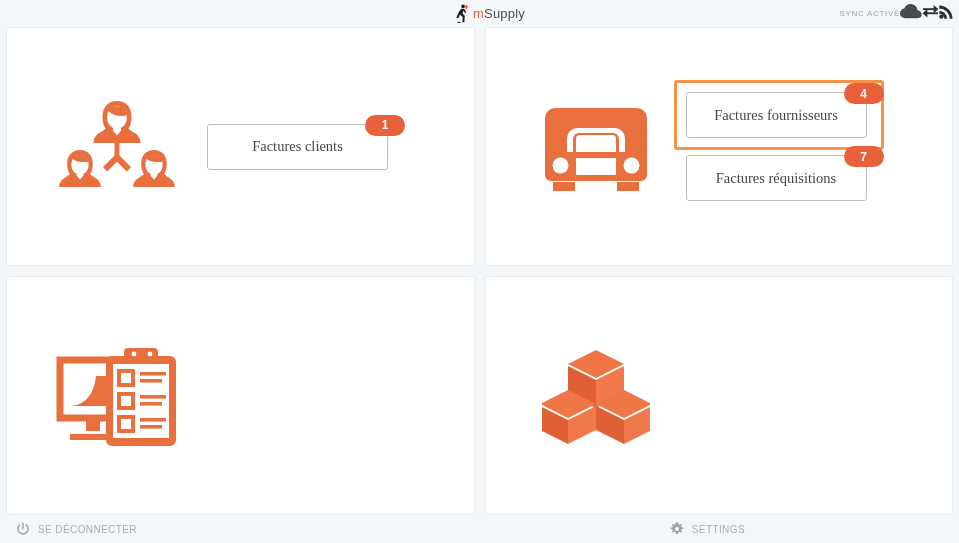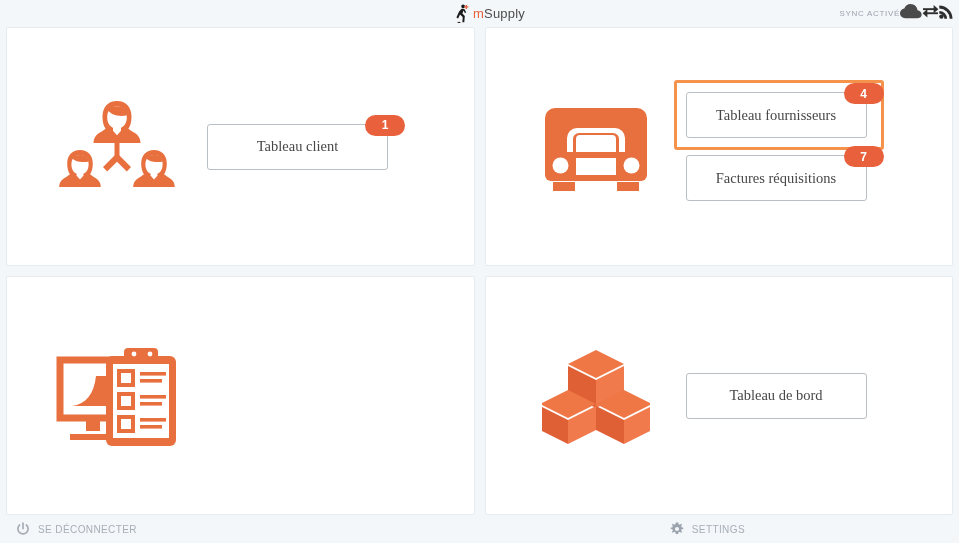--- a/index.html
+++ b/index.html
@@ -193,21 +193,21 @@
           <g>
             <path d="M96 55 c-8 0-12.8 5.4-12.8 13.6 0 4.9 1.1 8.4 2.7 10.7 l-3.3 2.4 C77.9 84 75.2 87.3 75.2 92.1 h41.6 c0-4.8-2.7-8.1-7.4-10.4 l-3.3-2.4 c1.6-2.3 2.7-5.8 2.7-10.7 C108.8 60.4 104 55 96 55 z" fill="#e8703f"></path>
             <path d="M96 60 c-5.4 0-8.6 3.7-8.6 9.5 0 5.4 2.9 9.9 8.6 9.9 s8.6-4.5 8.6-9.9 c0-5.8-3.2-9.5-8.6-9.5 z" fill="#fff"></path>
             <path d="M87.6 62.5 c2.1 3.2 6.2 4.6 12.2 4.6 2.0 0 3.6-.2 4.7-.7 0-4.4-3.4-6.5-8.5-6.5 -4.0 0-7.0 0.9-8.4 2.6 z" fill="#e8703f"></path>
             <path d="M92.6 80.8 L96 84.6 L99.4 80.8 L99.4 78.3 L92.6 78.3 Z" fill="#fff"></path>
           </g>
         </svg>
       </div>
       <div class="btn-col">
         <div class="btn">
-          <span>Tableau client</span>
+          <span>Factures clients</span>
           <span class="badge">1</span>
         </div>
       </div>
     </div>
   </div>
 
   <div class="panel">
     <div class="panel-inner">
       <div class="icon-col">
         <svg width="106" height="106" viewBox="0 0 106 106">
@@ -223,21 +223,21 @@
           <circle cx="17.5" cy="71.5" r="8" fill="#fff"></circle>
           <circle cx="88.5" cy="71.5" r="8" fill="#fff"></circle>
 
           <path d="M10 88 h22 v9 h-22 z" fill="#e8703f"></path>
           <path d="M74 88 h22 v9 h-22 z" fill="#e8703f"></path>
         </svg>
       </div>
       <div class="btn-col">
         <div class="highlight">
           <div class="btn">
-            <span>Tableau fournisseurs</span>
+            <span>Factures fournisseurs</span>
             <span class="badge">4</span>
           </div>
         </div>
         <div class="btn">
           <span>Factures réquisitions</span>
           <span class="badge">7</span>
         </div>
       </div>
     </div>
 
@@ -287,23 +287,20 @@
           <path d="M26 46 L54 60 L26 74 L-2 60 Z" fill="#ef7645"></path>
           <path d="M-2 62 L26 76 L26 100 L-2 86 Z" fill="#e06035"></path>
           <path d="M54 62 L26 76 L26 100 L54 86 Z" fill="#f07a4c"></path>
 
           <path d="M82 46 L110 60 L82 74 L54 60 Z" fill="#ef7645"></path>
           <path d="M54 62 L82 76 L82 100 L54 86 Z" fill="#e06035"></path>
           <path d="M110 62 L82 76 L82 100 L110 86 Z" fill="#f07a4c"></path>
         </svg>
       </div>
       <div class="btn-col">
-        <div class="btn">
-          <span>Tableau de bord</span>
-        </div>
       </div>
     </div>
   </div>
 
 </div>
 
 <div class="footer">
   <div class="foot-item">
     <span>
       <svg width="14" height="14" viewBox="0 0 14 14">

